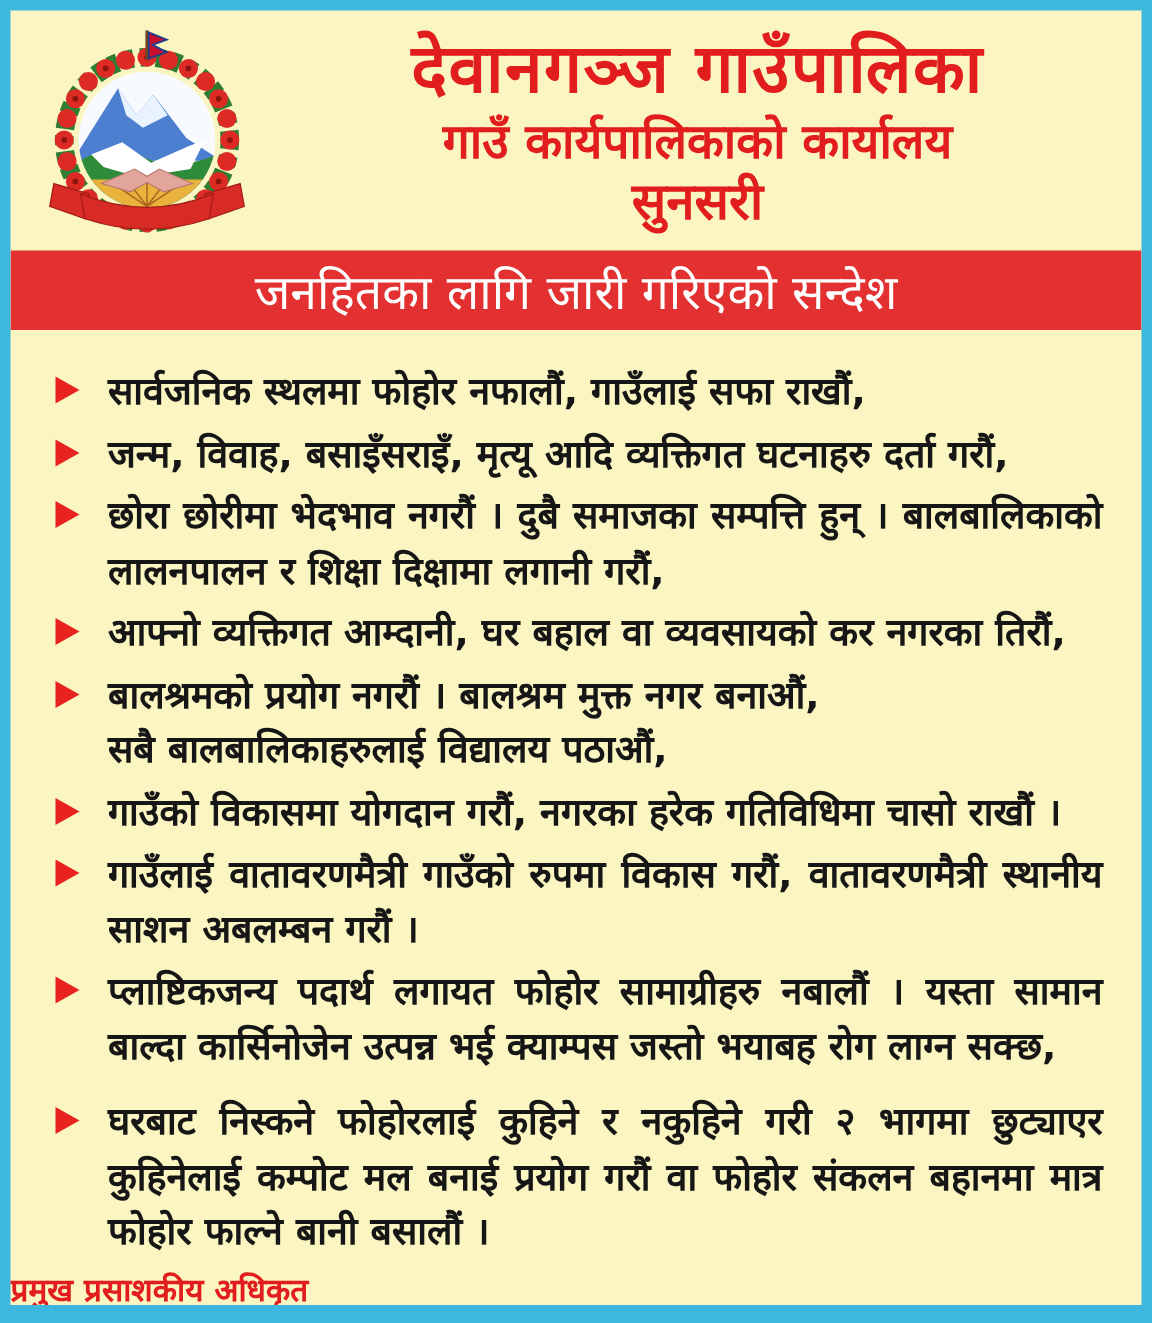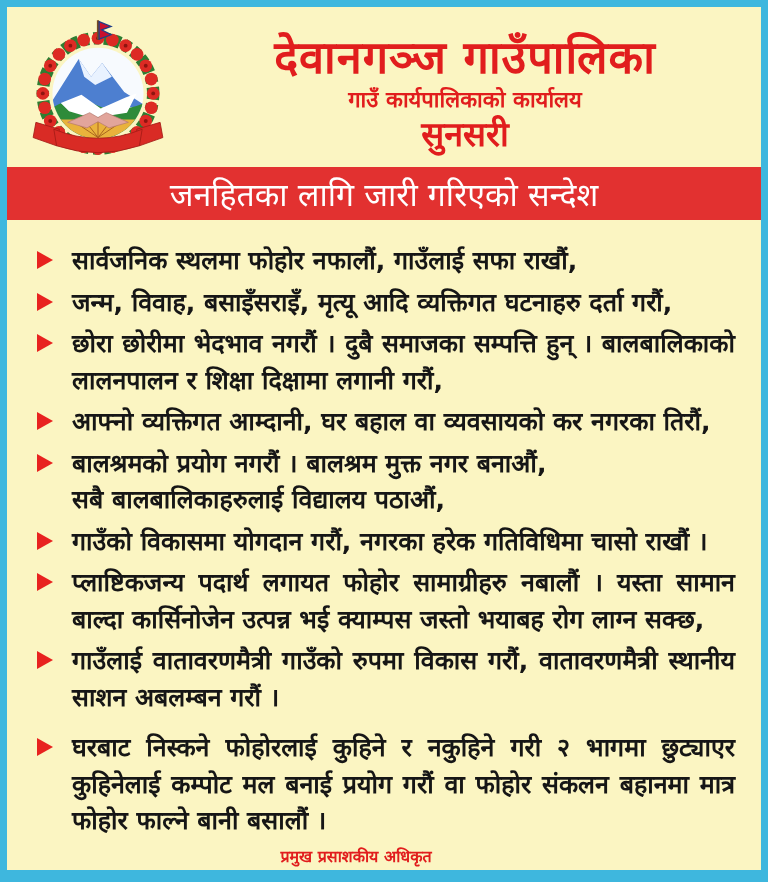--- a/index.html
+++ b/index.html
@@ -17,23 +17,23 @@
     width:768px;height:882px;
     background:var(--background);
     border:7px solid var(--border);
     border-bottom-width:12px;
     font-family:"DejaVu Sans",sans-serif;
     overflow:hidden;
   }
   
   .header{position:relative;height:160px;}
   .emblem-wrap{position:absolute;left:22px;top:12px;width:138px;height:146px;}
-  .titles{margin-left:162px;text-align:center;padding-top:24px;color:var(--title);font-weight:bold;}
+  .titles{margin-left:162px;text-align:center;padding-top:12px;color:var(--title);font-weight:bold;}
   .title-main{font-size:45px;line-height:1.22;letter-spacing:1px;}
-  .title-office{font-size:22px;line-height:1.25;}
+  .title-office{font-size:32px;line-height:1.25;}
   .title-district{font-size:34px;line-height:1.25;}
   
   .banner{
     height:53px;background:var(--banner);
     display:flex;align-items:center;justify-content:center;
     color:#ffffff;font-size:32px;font-weight:normal;
   }
   
   .notice-list{list-style:none;margin:0;padding:23px 26px 0 30px;}
   .notice-item{
@@ -44,22 +44,22 @@
   .notice-item .msg{white-space:pre-line;}
   .notice-item.gap-before{margin-top:14px;}
   .bullet{
     position:absolute;left:0;top:8px;width:0;height:0;
     border-top:9px solid transparent;
     border-bottom:9px solid transparent;
     border-left:16px solid var(--bullet);
   }
   
   .signature{
-    text-align:center;padding-right:56px;margin-top:4px;
-    color:var(--title);font-size:16px;font-weight:bold;
+    text-align:left;padding-right:56px;margin-top:4px;
+    color:var(--title);font-size:21px;font-weight:bold;
   }
 </style>
 </head>
 <body>
 
 <div class="poster">
 
   <div class="header">
     <div class="emblem-wrap">
       <svg width="138" height="146" viewBox="0 0 100 104" aria-hidden="true">
@@ -169,25 +169,25 @@
       <span class="bullet"></span>
       <div class="msg">बालश्रमको प्रयोग नगरौं । बालश्रम मुक्त नगर बनाऔं,
 सबै बालबालिकाहरुलाई विद्यालय पठाऔं,</div>
     </li>
     <li class="notice-item">
       <span class="bullet"></span>
       <div class="msg">गाउँको विकासमा योगदान गरौं, नगरका हरेक गतिविधिमा चासो राखौं ।</div>
     </li>
     <li class="notice-item">
       <span class="bullet"></span>
-      <div class="msg">प्लाष्टिकजन्य पदार्थ लगायत फोहोर सामाग्रीहरु नबालौं । यस्ता सामान बाल्दा कार्सिनोजेन उत्पन्न भई क्याम्पस जस्तो भयाबह रोग लाग्न सक्छ,</div>
+      <div class="msg">गाउँलाई वातावरणमैत्री गाउँको रुपमा विकास गरौं, वातावरणमैत्री स्थानीय साशन अबलम्बन गरौं ।</div>
     </li>
     <li class="notice-item">
       <span class="bullet"></span>
-      <div class="msg">गाउँलाई वातावरणमैत्री गाउँको रुपमा विकास गरौं, वातावरणमैत्री स्थानीय साशन अबलम्बन गरौं ।</div>
+      <div class="msg">प्लाष्टिकजन्य पदार्थ लगायत फोहोर सामाग्रीहरु नबालौं । यस्ता सामान बाल्दा कार्सिनोजेन उत्पन्न भई क्याम्पस जस्तो भयाबह रोग लाग्न सक्छ,</div>
     </li>
     <li class="notice-item gap-before">
       <span class="bullet"></span>
       <div class="msg">घरबाट निस्कने फोहोरलाई कुहिने र नकुहिने गरी २ भागमा छुट्याएर कुहिनेलाई कम्पोट मल बनाई प्रयोग गरौं वा फोहोर संकलन बहानमा मात्र फोहोर फाल्ने बानी बसालौं ।</div>
     </li>
   </ul>
 
   <div class="signature">प्रमुख प्रसाशकीय अधिकृत</div>
 
 </div>

